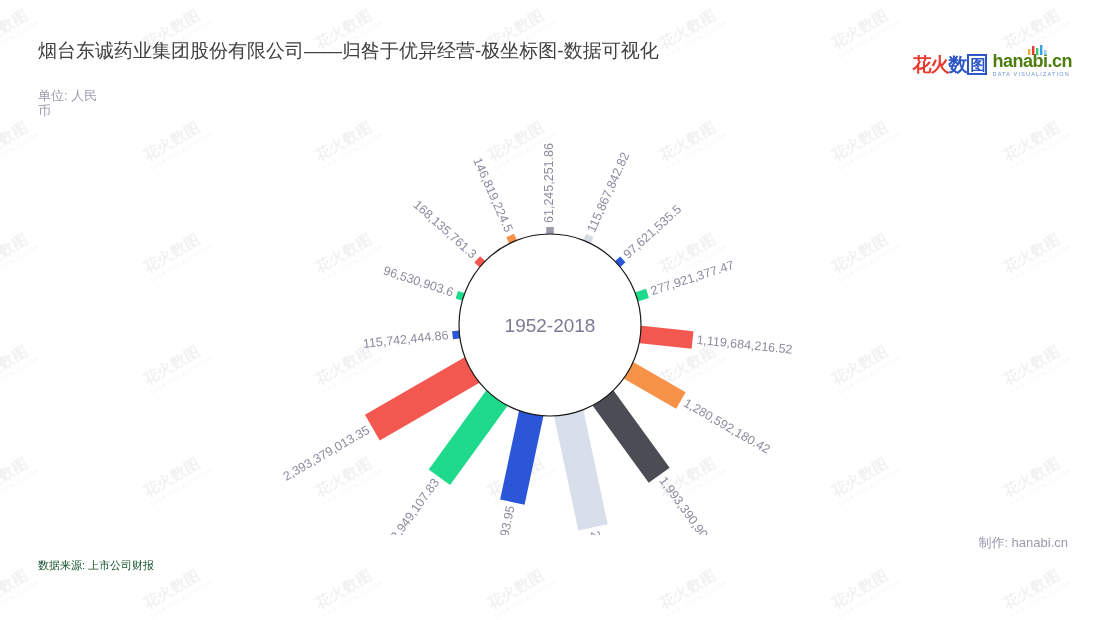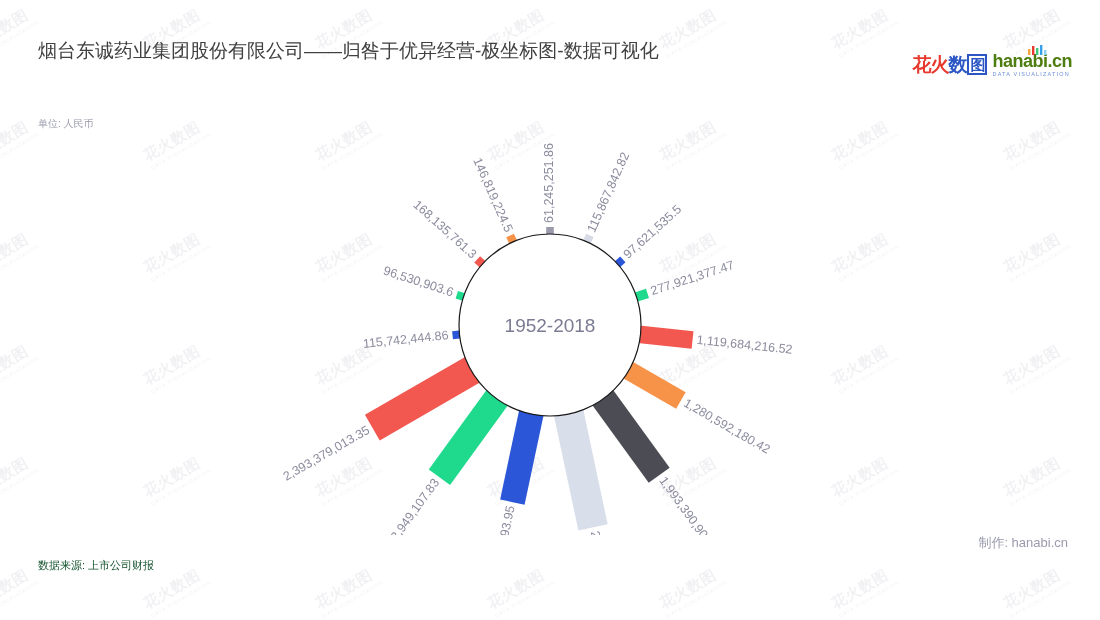--- a/index.html
+++ b/index.html
@@ -57,24 +57,23 @@
     font-size: 19px;
     line-height: 30px;
     color: #404040;
     font-weight: normal;
   }
   #chart-unit {
     position: absolute;
     left: 38px;
     top: 88px;
     width: 70px;
-    font-size: 10px;
+    font-size: 13px;
     line-height: 15px;
     color: #9a9aad;
-    margin-top: 28px;
   }
 
   
   #brand-logo {
     position: absolute;
     right: 28px;
     top: 52px;
     display: flex;
     align-items: center;
     gap: 5px;

